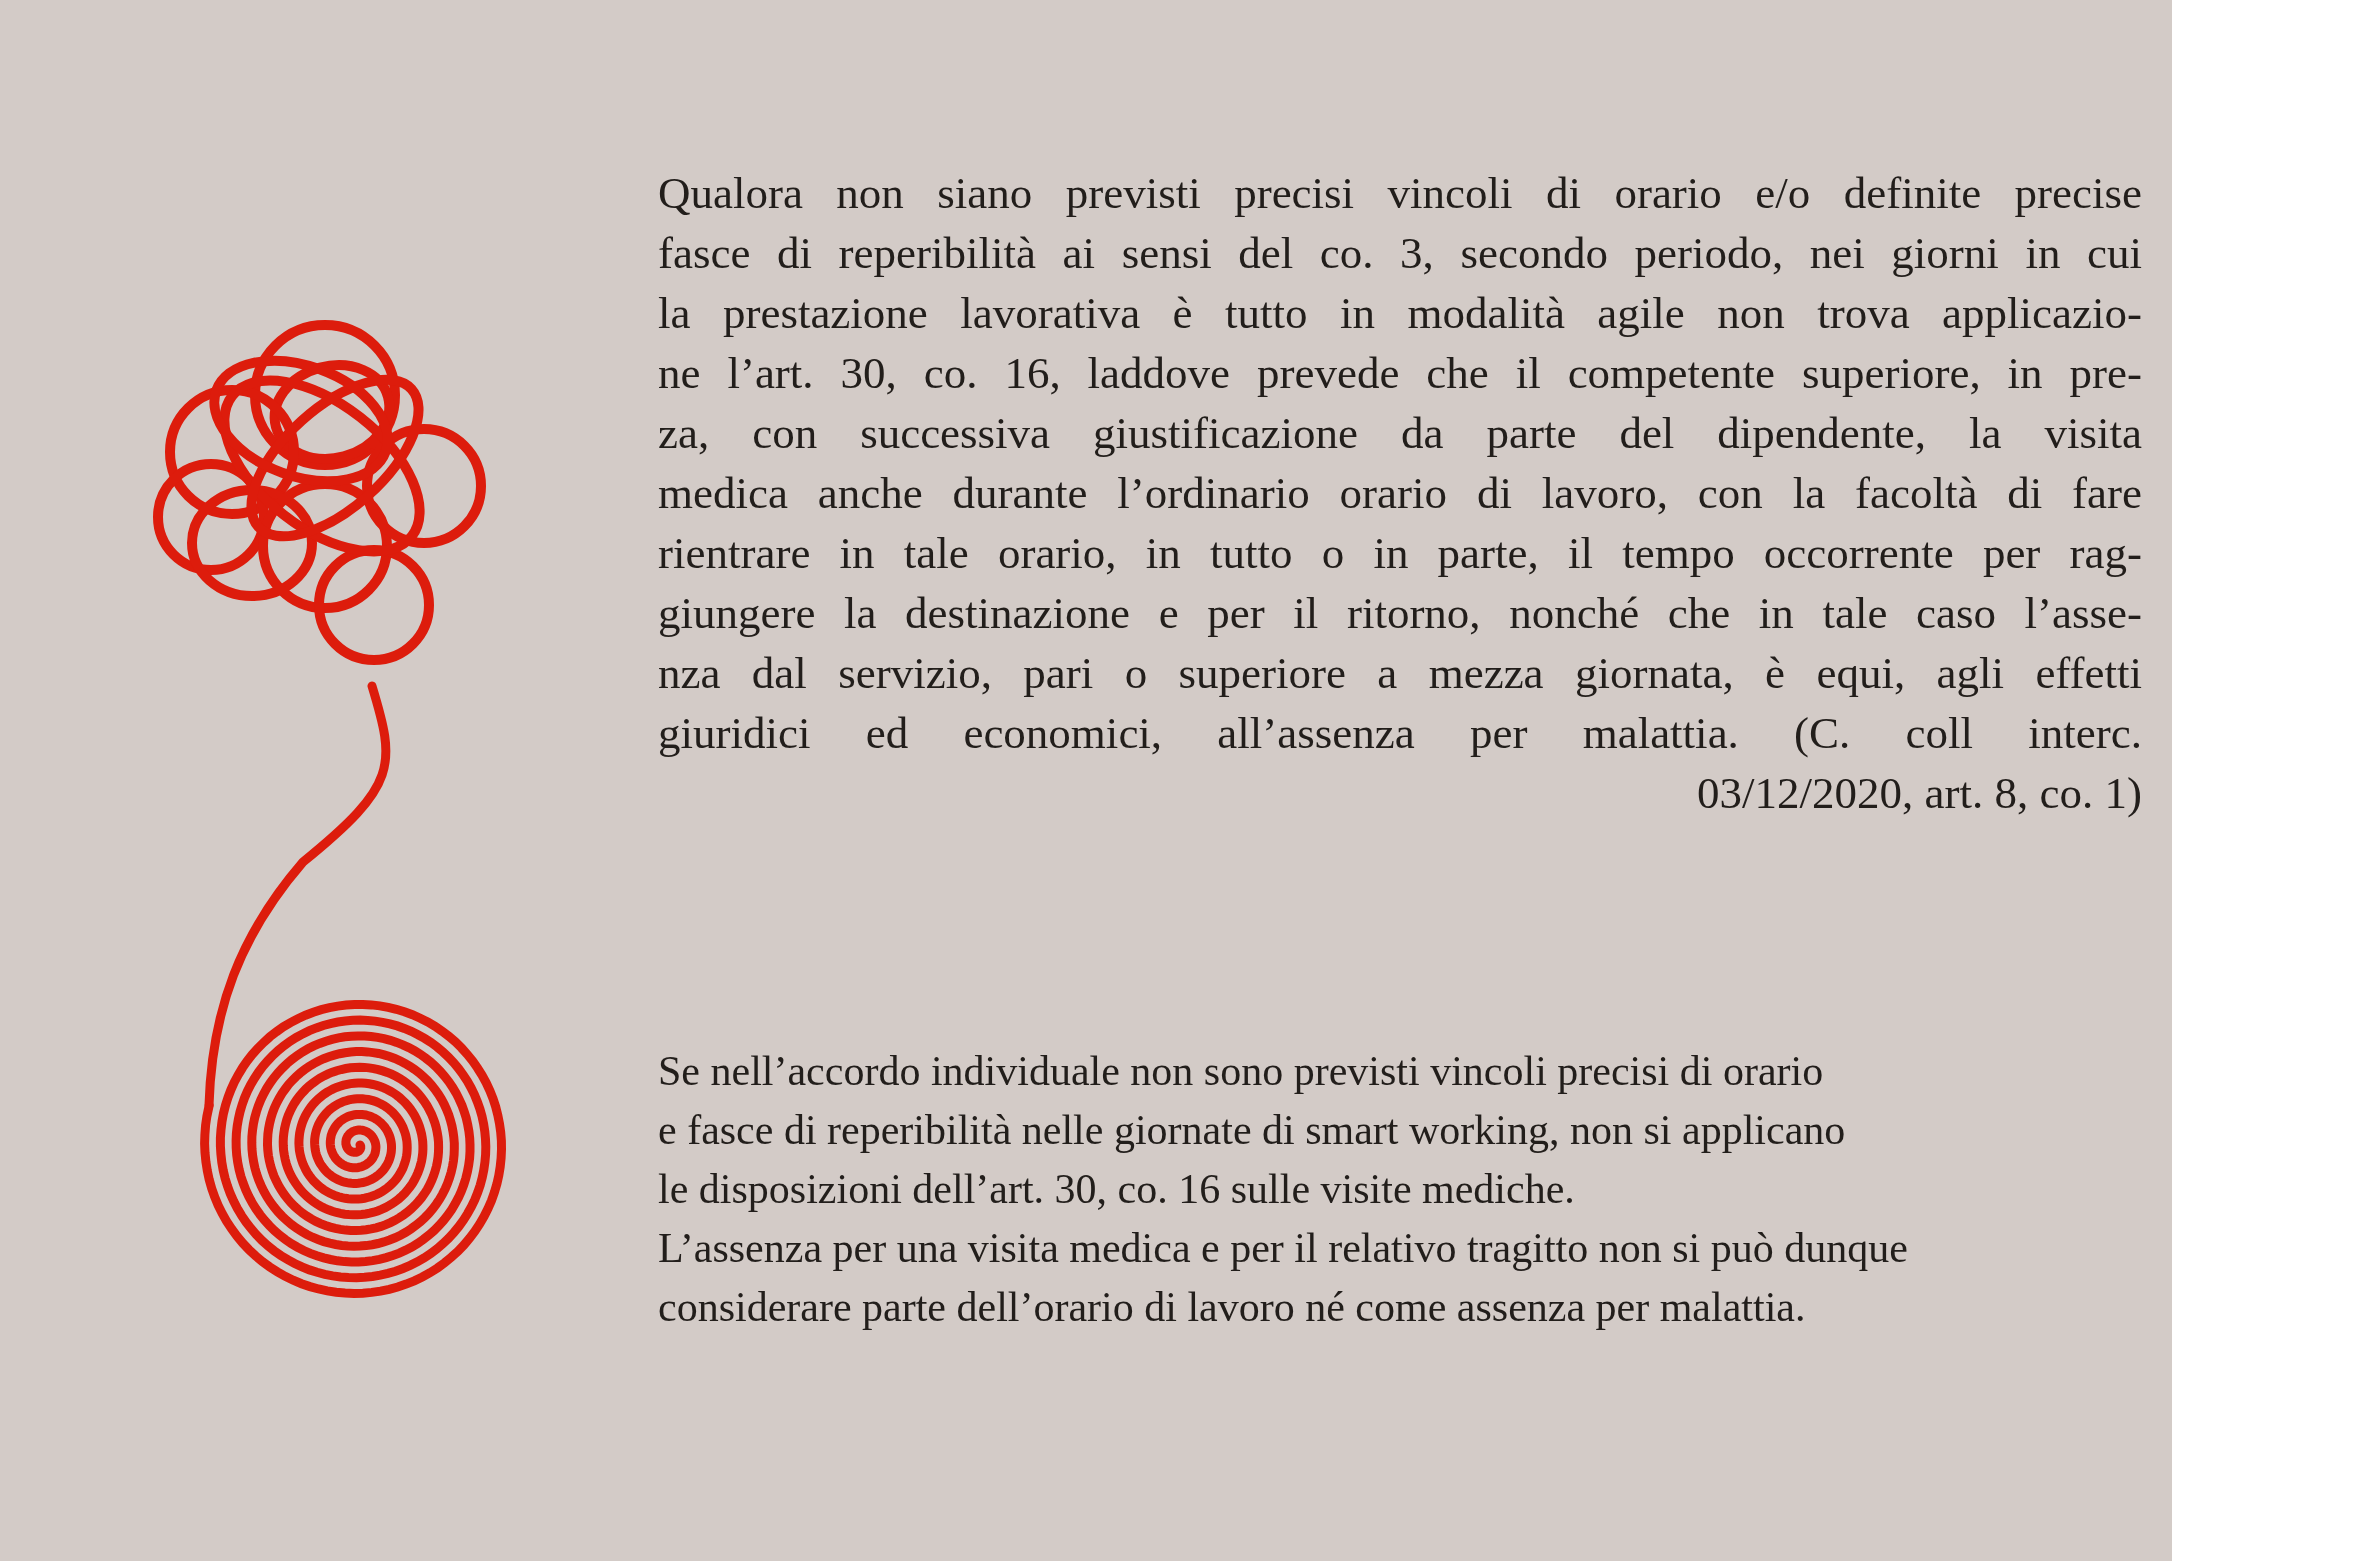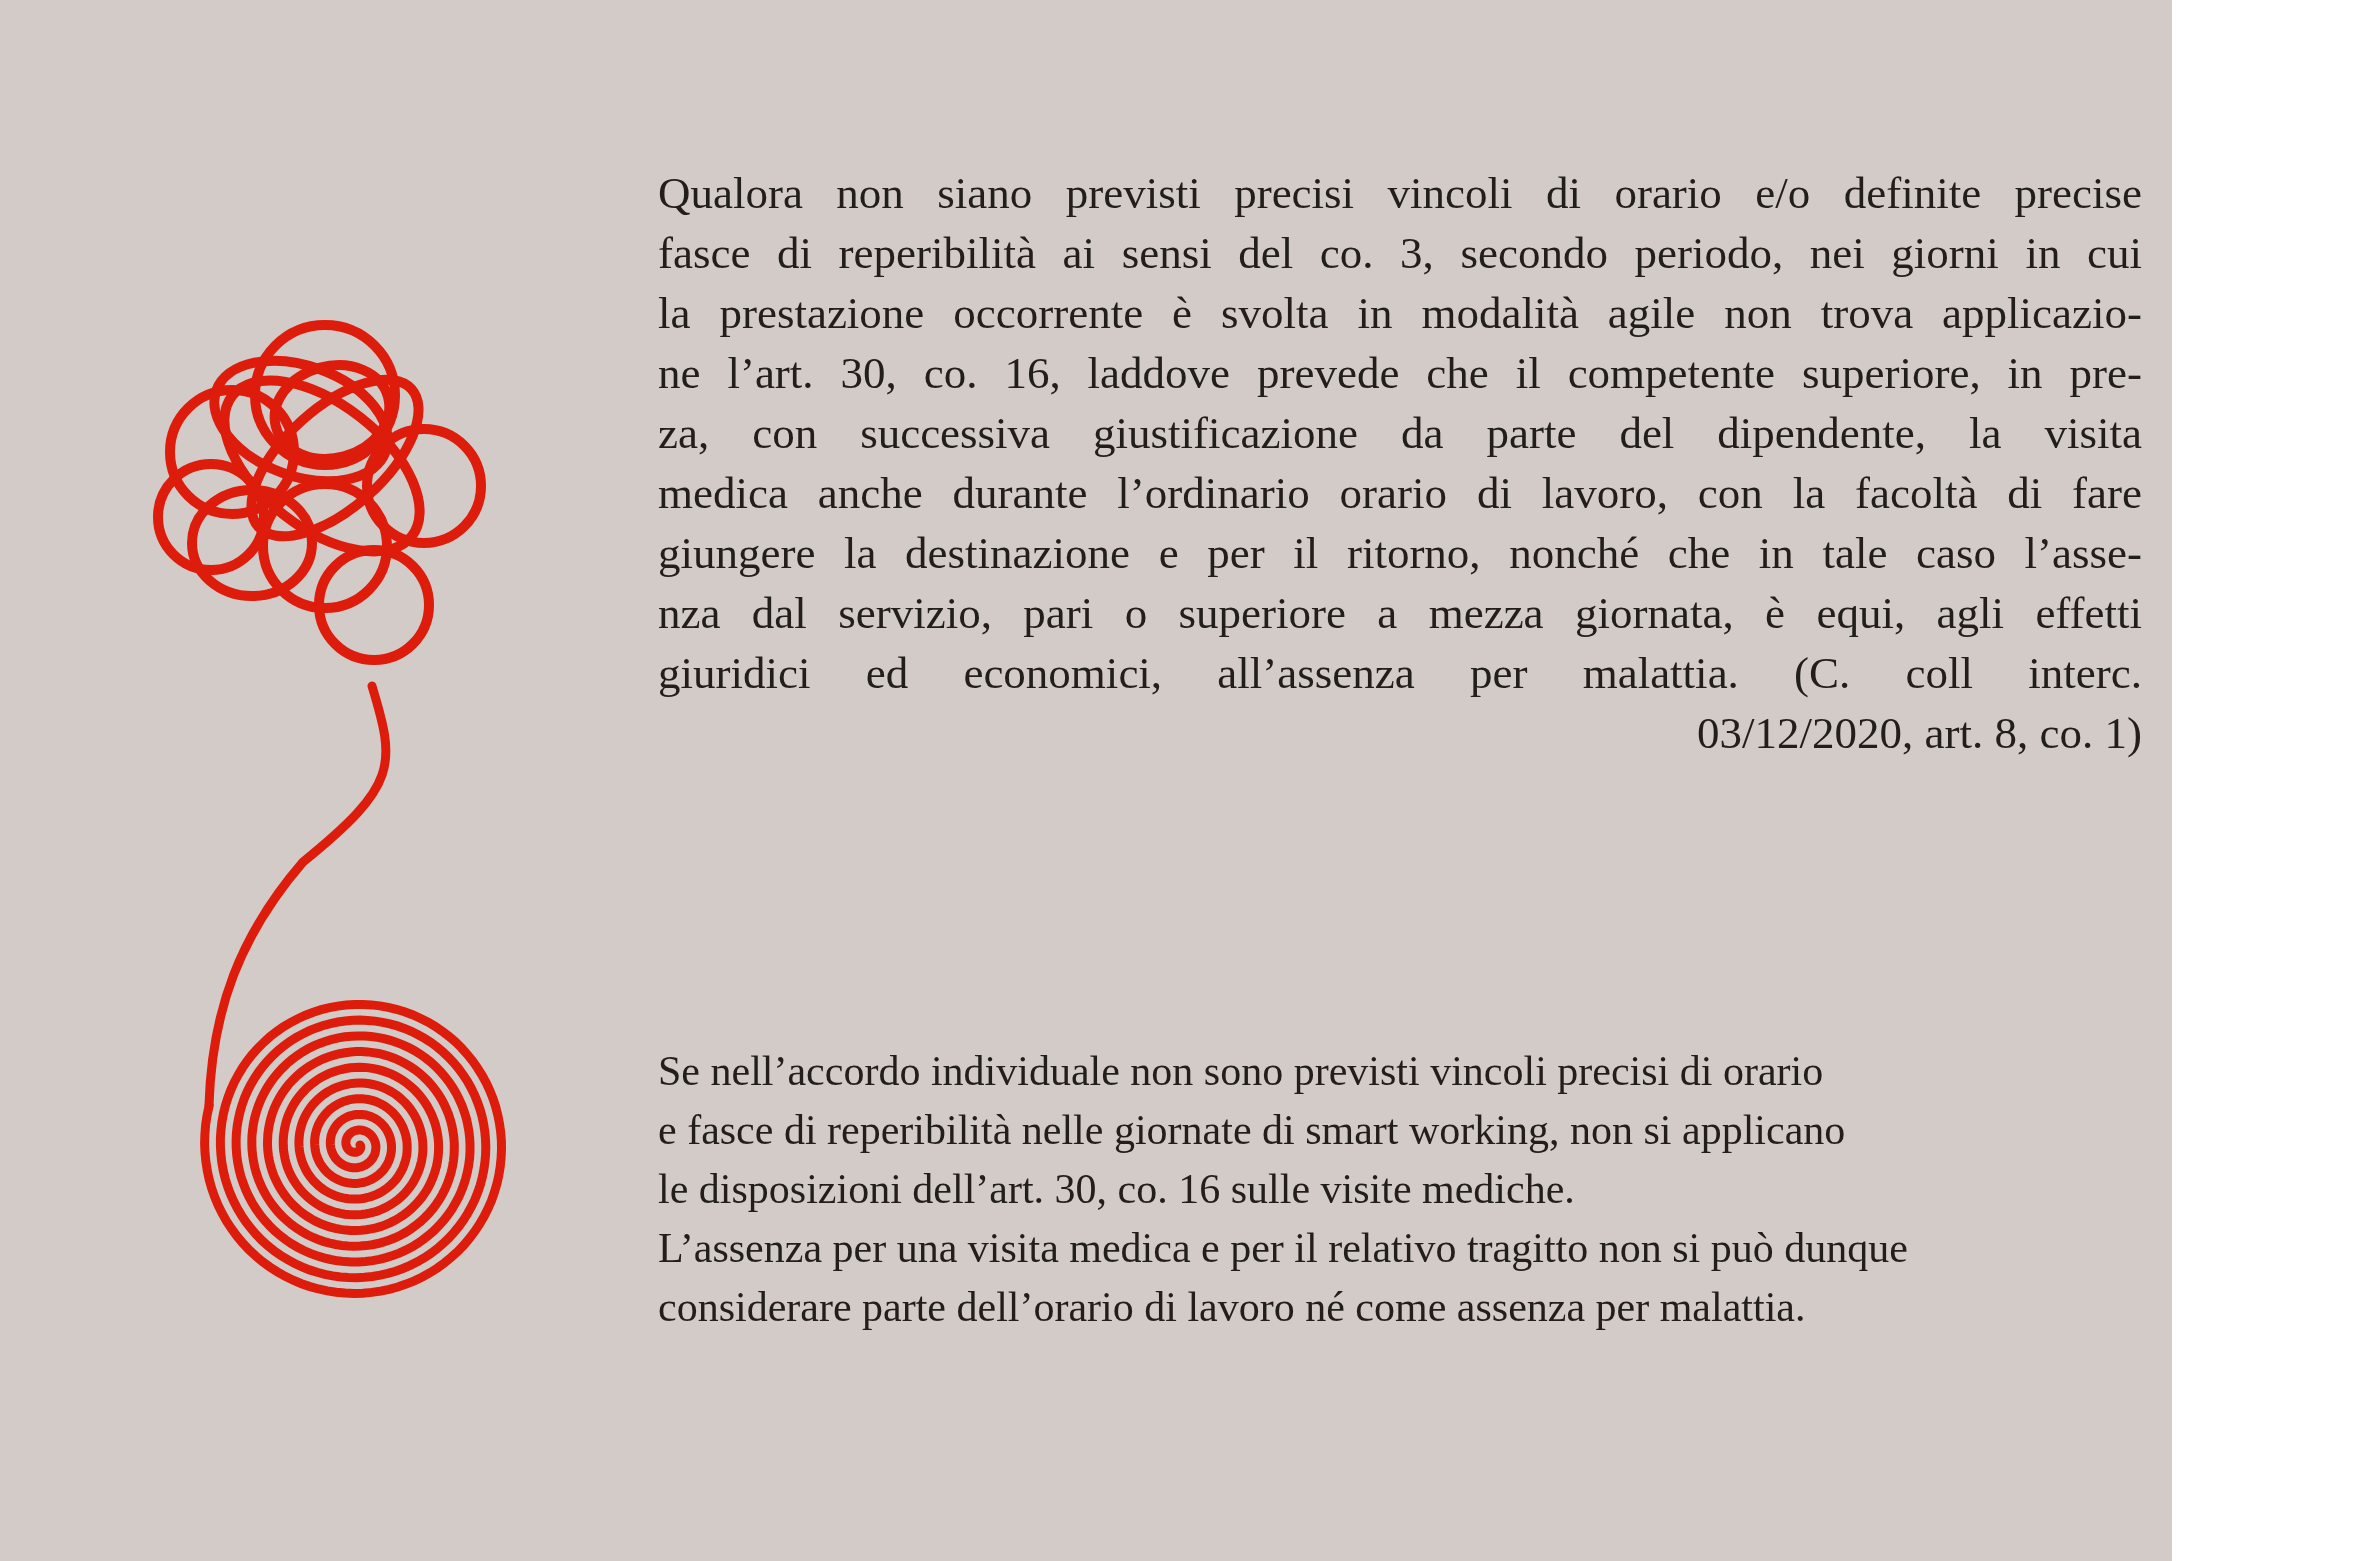--- a/index.html
+++ b/index.html
@@ -57,24 +57,25 @@
       <ellipse cx="335" cy="458" rx="103" ry="50" transform="rotate(-42 335 458)"></ellipse>
       <ellipse cx="301" cy="421" rx="90" ry="55" transform="rotate(20 301 421)"></ellipse>
     </g>
     <path stroke-width="9" stroke-linecap="round" d="M 372 686 C 396 765 398 785 303 862 C 240 935 212 1010 209 1105"></path>
     <path stroke-width="9" stroke-linecap="round" d="M360.0 1145.0L360.1 1145.2L360.3 1145.4L360.4 1145.6L360.5 1145.9L360.6 1146.1L360.7 1146.4L360.7 1146.7L360.7 1146.9L360.7 1147.2L360.7 1147.5L360.7 1147.9L360.6 1148.2L360.5 1148.5L360.4 1148.8L360.3 1149.1L360.1 1149.4L359.9 1149.7L359.7 1150.0L359.4 1150.3L359.2 1150.6L358.9 1150.9L358.6 1151.1L358.2 1151.3L357.9 1151.5L357.5 1151.7L357.1 1151.9L356.7 1152.0L356.2 1152.2L355.8 1152.2L355.3 1152.3L354.8 1152.3L354.3 1152.3L353.8 1152.3L353.3 1152.2L352.8 1152.1L352.3 1152.0L351.8 1151.8L351.3 1151.6L350.8 1151.4L350.4 1151.1L349.9 1150.8L349.4 1150.4L349.0 1150.0L348.6 1149.6L348.2 1149.2L347.8 1148.7L347.5 1148.2L347.1 1147.6L346.9 1147.1L346.6 1146.5L346.4 1145.9L346.2 1145.2L346.1 1144.6L345.9 1143.9L345.9 1143.2L345.9 1142.5L345.9 1141.8L346.0 1141.1L346.1 1140.4L346.2 1139.7L346.4 1139.0L346.7 1138.3L347.0 1137.6L347.3 1136.9L347.7 1136.2L348.2 1135.6L348.7 1134.9L349.2 1134.3L349.8 1133.8L350.4 1133.2L351.0 1132.7L351.7 1132.2L352.4 1131.8L353.2 1131.4L354.0 1131.1L354.8 1130.8L355.7 1130.5L356.5 1130.3L357.4 1130.1L358.3 1130.0L359.2 1130.0L360.2 1130.0L361.1 1130.1L362.0 1130.2L363.0 1130.4L363.9 1130.7L364.8 1131.0L365.7 1131.3L366.6 1131.8L367.5 1132.2L368.3 1132.8L369.1 1133.4L369.9 1134.0L370.7 1134.7L371.4 1135.5L372.1 1136.3L372.7 1137.2L373.3 1138.1L373.8 1139.0L374.3 1140.0L374.7 1141.0L375.1 1142.0L375.4 1143.1L375.6 1144.2L375.8 1145.3L375.9 1146.5L375.9 1147.6L375.8 1148.8L375.7 1149.9L375.5 1151.1L375.3 1152.2L375.0 1153.4L374.6 1154.5L374.1 1155.6L373.5 1156.7L372.9 1157.8L372.2 1158.8L371.5 1159.8L370.7 1160.8L369.8 1161.7L368.8 1162.5L367.8 1163.3L366.8 1164.1L365.7 1164.8L364.5 1165.4L363.4 1166.0L362.1 1166.5L360.8 1166.9L359.5 1167.2L358.2 1167.5L356.9 1167.7L355.5 1167.8L354.1 1167.8L352.7 1167.7L351.3 1167.6L349.9 1167.3L348.6 1167.0L347.2 1166.6L345.9 1166.1L344.5 1165.5L343.2 1164.9L342.0 1164.1L340.8 1163.3L339.6 1162.4L338.5 1161.4L337.4 1160.4L336.4 1159.3L335.4 1158.1L334.6 1156.8L333.7 1155.5L333.0 1154.2L332.4 1152.7L331.8 1151.3L331.3 1149.8L330.9 1148.3L330.6 1146.7L330.4 1145.1L330.3 1143.5L330.3 1141.9L330.4 1140.3L330.6 1138.7L330.9 1137.1L331.2 1135.4L331.7 1133.9L332.3 1132.3L333.0 1130.8L333.8 1129.3L334.6 1127.8L335.6 1126.4L336.6 1125.0L337.8 1123.7L339.0 1122.5L340.3 1121.3L341.6 1120.3L343.1 1119.3L344.6 1118.3L346.2 1117.5L347.8 1116.7L349.4 1116.1L351.2 1115.6L352.9 1115.1L354.7 1114.8L356.5 1114.5L358.4 1114.4L360.2 1114.4L362.1 1114.5L363.9 1114.7L365.8 1115.0L367.6 1115.5L369.4 1116.0L371.2 1116.7L372.9 1117.5L374.6 1118.3L376.3 1119.3L377.9 1120.4L379.4 1121.6L380.9 1122.9L382.3 1124.3L383.6 1125.7L384.9 1127.3L386.0 1128.9L387.1 1130.6L388.0 1132.4L388.8 1134.2L389.6 1136.1L390.2 1138.0L390.7 1140.0L391.1 1142.0L391.4 1144.1L391.5 1146.2L391.5 1148.2L391.4 1150.3L391.2 1152.4L390.8 1154.5L390.3 1156.6L389.7 1158.6L389.0 1160.6L388.1 1162.6L387.1 1164.5L386.0 1166.3L384.8 1168.1L383.5 1169.9L382.1 1171.5L380.5 1173.1L378.9 1174.6L377.1 1175.9L375.3 1177.2L373.4 1178.4L371.5 1179.5L369.4 1180.4L367.3 1181.2L365.2 1181.9L362.9 1182.5L360.7 1182.9L358.4 1183.3L356.1 1183.4L353.8 1183.4L351.5 1183.3L349.2 1183.1L346.9 1182.7L344.6 1182.2L342.3 1181.5L340.1 1180.7L337.9 1179.7L335.8 1178.6L333.7 1177.4L331.7 1176.1L329.8 1174.6L328.0 1173.1L326.2 1171.4L324.6 1169.6L323.0 1167.6L321.6 1165.6L320.3 1163.6L319.1 1161.4L318.1 1159.1L317.1 1156.8L316.3 1154.4L315.7 1152.0L315.2 1149.5L314.9 1147.0L314.7 1144.5L314.6 1141.9L314.7 1139.4L315.0 1136.8L315.4 1134.3L316.0 1131.8L316.7 1129.3L317.6 1126.8L318.6 1124.4L319.8 1122.1L321.1 1119.8L322.6 1117.6L324.2 1115.5L325.9 1113.5L327.7 1111.6L329.7 1109.7L331.8 1108.0L334.0 1106.5L336.3 1105.0L338.6 1103.7L341.1 1102.6L343.6 1101.5L346.2 1100.7L348.9 1099.9L351.6 1099.4L354.3 1099.0L357.1 1098.8L359.8 1098.7L362.6 1098.8L365.4 1099.1L368.2 1099.5L370.9 1100.1L373.7 1100.9L376.3 1101.8L379.0 1103.0L381.5 1104.2L384.0 1105.6L386.4 1107.2L388.7 1108.9L390.9 1110.8L393.0 1112.8L395.0 1114.9L396.9 1117.2L398.6 1119.5L400.2 1122.0L401.6 1124.6L402.9 1127.2L404.0 1130.0L405.0 1132.8L405.8 1135.6L406.4 1138.6L406.9 1141.5L407.1 1144.5L407.2 1147.5L407.1 1150.6L406.9 1153.6L406.4 1156.6L405.8 1159.6L404.9 1162.5L403.9 1165.4L402.8 1168.3L401.4 1171.0L399.9 1173.7L398.2 1176.4L396.4 1178.9L394.4 1181.3L392.2 1183.6L390.0 1185.7L387.5 1187.8L385.0 1189.6L382.3 1191.4L379.6 1192.9L376.7 1194.3L373.8 1195.6L370.8 1196.6L367.7 1197.5L364.5 1198.2L361.3 1198.7L358.1 1199.0L354.9 1199.1L351.6 1199.1L348.3 1198.8L345.1 1198.3L341.9 1197.7L338.7 1196.8L335.6 1195.8L332.5 1194.5L329.5 1193.1L326.6 1191.5L323.8 1189.7L321.0 1187.7L318.4 1185.6L316.0 1183.3L313.6 1180.9L311.4 1178.3L309.4 1175.6L307.5 1172.8L305.8 1169.8L304.3 1166.7L302.9 1163.6L301.8 1160.4L300.8 1157.0L300.0 1153.7L299.4 1150.3L299.1 1146.8L298.9 1143.3L299.0 1139.8L299.3 1136.3L299.7 1132.9L300.4 1129.4L301.3 1126.0L302.4 1122.6L303.7 1119.3L305.2 1116.1L306.9 1113.0L308.8 1109.9L310.9 1107.0L313.1 1104.2L315.5 1101.6L318.1 1099.0L320.9 1096.7L323.7 1094.5L326.8 1092.4L329.9 1090.6L333.2 1088.9L336.5 1087.4L340.0 1086.2L343.5 1085.1L347.1 1084.3L350.7 1083.6L354.4 1083.2L358.1 1083.0L361.8 1083.0L365.6 1083.3L369.3 1083.8L373.0 1084.5L376.6 1085.4L380.2 1086.5L383.7 1087.9L387.2 1089.5L390.5 1091.3L393.8 1093.2L396.9 1095.4L399.9 1097.8L402.8 1100.4L405.5 1103.1L408.0 1106.0L410.4 1109.0L412.6 1112.2L414.6 1115.5L416.4 1119.0L418.0 1122.5L419.4 1126.2L420.5 1129.9L421.5 1133.8L422.2 1137.6L422.7 1141.5L422.9 1145.5L422.9 1149.4L422.7 1153.4L422.2 1157.4L421.5 1161.3L420.5 1165.2L419.3 1169.0L417.9 1172.7L416.3 1176.4L414.4 1180.0L412.4 1183.5L410.1 1186.8L407.6 1190.0L404.9 1193.1L402.0 1196.0L399.0 1198.7L395.8 1201.2L392.4 1203.6L388.9 1205.7L385.3 1207.7L381.5 1209.4L377.6 1210.9L373.7 1212.2L369.7 1213.2L365.6 1214.0L361.4 1214.5L357.2 1214.8L353.1 1214.8L348.9 1214.6L344.7 1214.2L340.5 1213.4L336.4 1212.5L332.3 1211.3L328.3 1209.8L324.4 1208.1L320.6 1206.2L316.9 1204.0L313.4 1201.6L310.0 1199.0L306.7 1196.2L303.6 1193.2L300.7 1190.0L298.0 1186.6L295.5 1183.1L293.2 1179.4L291.1 1175.6L289.2 1171.6L287.6 1167.6L286.2 1163.4L285.1 1159.1L284.3 1154.8L283.6 1150.5L283.3 1146.1L283.2 1141.6L283.4 1137.2L283.9 1132.8L284.6 1128.4L285.6 1124.0L286.8 1119.7L288.3 1115.5L290.1 1111.4L292.1 1107.3L294.3 1103.4L296.8 1099.7L299.5 1096.0L302.5 1092.6L305.6 1089.3L308.9 1086.2L312.5 1083.3L316.2 1080.6L320.0 1078.1L324.0 1075.9L328.2 1073.9L332.4 1072.2L336.8 1070.7L341.3 1069.5L345.8 1068.5L350.4 1067.8L355.0 1067.4L359.7 1067.3L364.4 1067.4L369.0 1067.9L373.7 1068.6L378.3 1069.6L382.8 1070.9L387.3 1072.4L391.6 1074.2L395.9 1076.3L400.0 1078.6L404.0 1081.2L407.8 1084.0L411.5 1087.1L415.0 1090.3L418.3 1093.8L421.4 1097.5L424.2 1101.3L426.9 1105.4L429.2 1109.6L431.4 1113.9L433.2 1118.4L434.9 1123.0L436.2 1127.6L437.2 1132.4L438.0 1137.2L438.5 1142.1L438.6 1147.0L438.5 1151.9L438.1 1156.8L437.4 1161.6L436.4 1166.5L435.1 1171.2L433.5 1175.9L431.7 1180.5L429.6 1185.0L427.2 1189.4L424.5 1193.6L421.6 1197.7L418.4 1201.5L415.0 1205.2L411.4 1208.7L407.6 1212.0L403.5 1215.0L399.3 1217.8L395.0 1220.3L390.4 1222.6L385.8 1224.6L381.0 1226.4L376.1 1227.8L371.1 1228.9L366.1 1229.8L361.0 1230.3L355.9 1230.6L350.7 1230.5L345.6 1230.1L340.5 1229.4L335.4 1228.4L330.4 1227.1L325.5 1225.5L320.6 1223.6L315.9 1221.4L311.3 1218.9L306.9 1216.2L302.6 1213.2L298.5 1209.9L294.6 1206.4L290.9 1202.6L287.5 1198.7L284.3 1194.5L281.3 1190.1L278.6 1185.6L276.2 1180.9L274.0 1176.0L272.2 1171.0L270.6 1165.9L269.4 1160.7L268.4 1155.5L267.8 1150.1L267.5 1144.8L267.6 1139.4L267.9 1134.0L268.6 1128.7L269.6 1123.4L270.9 1118.1L272.5 1113.0L274.4 1107.9L276.7 1102.9L279.2 1098.1L282.0 1093.4L285.2 1089.0L288.5 1084.6L292.2 1080.5L296.0 1076.7L300.2 1073.0L304.5 1069.6L309.0 1066.5L313.8 1063.6L318.7 1061.0L323.7 1058.7L328.9 1056.7L334.2 1055.1L339.6 1053.7L345.1 1052.7L350.6 1052.0L356.2 1051.6L361.8 1051.6L367.4 1051.9L373.0 1052.6L378.6 1053.5L384.1 1054.9L389.5 1056.5L394.8 1058.5L400.0 1060.8L405.0 1063.4L409.9 1066.3L414.6 1069.5L419.2 1072.9L423.5 1076.7L427.6 1080.7L431.4 1084.9L435.0 1089.4L438.3 1094.1L441.4 1099.0L444.1 1104.1L446.5 1109.3L448.7 1114.7L450.4 1120.2L451.9 1125.8L453.0 1131.6L453.8 1137.3L454.3 1143.1L454.3 1149.0L454.1 1154.8L453.5 1160.7L452.5 1166.4L451.2 1172.2L449.5 1177.8L447.5 1183.4L445.2 1188.8L442.5 1194.1L439.6 1199.2L436.3 1204.1L432.7 1208.9L428.9 1213.4L424.7 1217.7L420.3 1221.8L415.7 1225.5L410.9 1229.0L405.8 1232.3L400.5 1235.2L395.1 1237.8L389.5 1240.0L383.8 1241.9L378.0 1243.5L372.1 1244.7L366.1 1245.6L360.0 1246.1L354.0 1246.3L347.9 1246.1L341.8 1245.5L335.8 1244.5L329.8 1243.2L323.9 1241.6L318.1 1239.5L312.5 1237.2L306.9 1234.5L301.6 1231.4L296.4 1228.1L291.4 1224.4L286.7 1220.5L282.2 1216.2L277.9 1211.7L274.0 1206.9L270.3 1201.9L266.9 1196.7L263.8 1191.2L261.1 1185.6L258.7 1179.9L256.6 1173.9L254.9 1167.9L253.6 1161.8L252.6 1155.5L252.0 1149.3L251.8 1143.0L251.9 1136.7L252.5 1130.3L253.4 1124.1L254.7 1117.9L256.4 1111.7L258.4 1105.7L260.8 1099.8L263.6 1094.0L266.7 1088.4L270.1 1083.0L273.8 1077.9L277.9 1072.9L282.3 1068.2L286.9 1063.7L291.8 1059.5L297.0 1055.7L302.4 1052.1L308.0 1048.8L313.8 1045.9L319.7 1043.4L325.9 1041.2L332.1 1039.4L338.5 1037.9L344.9 1036.8L351.4 1036.2L357.9 1035.9L364.5 1036.0L371.0 1036.5L377.5 1037.4L384.0 1038.6L390.4 1040.3L396.6 1042.4L402.8 1044.8L408.8 1047.6L414.6 1050.7L420.2 1054.2L425.7 1058.1L430.9 1062.2L435.8 1066.7L440.5 1071.5L444.8 1076.5L448.9 1081.8L452.7 1087.4L456.1 1093.1L459.1 1099.1L461.9 1105.3L464.2 1111.6L466.2 1118.0L467.7 1124.6L468.9 1131.2L469.7 1138.0L470.0 1144.7L470.0 1151.5L469.6 1158.3L468.7 1165.1L467.4 1171.8L465.8 1178.4L463.7 1184.9L461.3 1191.3L458.5 1197.5L455.2 1203.6L451.7 1209.5L447.8 1215.1L443.5 1220.5L438.9 1225.7L434.0 1230.6L428.9 1235.1L423.4 1239.4L417.7 1243.4L411.8 1247.0L405.6 1250.2L399.3 1253.1L392.8 1255.5L386.1 1257.6L379.4 1259.3L372.5 1260.6L365.5 1261.5L358.5 1261.9L351.5 1262.0L344.5 1261.6L337.5 1260.8L330.6 1259.5L323.7 1257.9L316.9 1255.8L310.3 1253.4L303.8 1250.5L297.5 1247.2L291.4 1243.6L285.5 1239.6L279.9 1235.3L274.5 1230.6L269.4 1225.6L264.6 1220.3L260.1 1214.7L256.0 1208.9L252.2 1202.8L248.8 1196.4L245.8 1189.9L243.2 1183.2L240.9 1176.4L239.1 1169.4L237.7 1162.3L236.7 1155.1L236.2 1147.9L236.1 1140.6L236.4 1133.4L237.2 1126.1L238.4 1119.0L240.0 1111.9L242.1 1104.8L244.5 1098.0L247.4 1091.2L250.7 1084.7L254.4 1078.4L258.5 1072.2L262.9 1066.4L267.7 1060.8L272.8 1055.4L278.2 1050.4L283.9 1045.8L289.9 1041.4L296.2 1037.5L302.7 1033.9L309.4 1030.7L316.3 1027.9L323.3 1025.5L330.5 1023.6L337.8 1022.0L345.2 1021.0L352.7 1020.3L360.2 1020.1L367.7 1020.4L375.1 1021.1L382.6 1022.3L389.9 1023.9L397.2 1025.9L404.3 1028.4L411.3 1031.3L418.0 1034.7L424.6 1038.4L431.0 1042.5L437.1 1047.0L442.9 1051.9L448.5 1057.1L453.7 1062.7L458.6 1068.5L463.1 1074.7L467.3 1081.1L471.0 1087.7L474.4 1094.6L477.3 1101.7L479.9 1108.9L482.0 1116.3L483.6 1123.9L484.8 1131.5L485.5 1139.2L485.8 1146.9L485.6 1154.6L484.9 1162.3L483.8 1170.0L482.2 1177.6L480.2 1185.1L477.7 1192.4L474.8 1199.7L471.4 1206.7L467.6 1213.5L463.5 1220.1L458.9 1226.5L453.9 1232.5L448.6 1238.3L442.9 1243.7L437.0 1248.8L430.7 1253.6L424.1 1257.9L417.3 1261.9L410.2 1265.4L403.0 1268.5L395.5 1271.2L387.9 1273.4L380.2 1275.2L372.4 1276.5L364.5 1277.3L356.5 1277.7L348.5 1277.6L340.6 1277.0L332.7 1275.9L324.8 1274.4L317.1 1272.3L309.5 1269.9L302.0 1266.9L294.7 1263.5L287.7 1259.7L280.8 1255.5L274.2 1250.8L267.9 1245.8L261.9 1240.4L256.3 1234.6L251.0 1228.5L246.0 1222.1L241.5 1215.4L237.3 1208.4L233.6 1201.1L230.3 1193.7L227.5 1186.1L225.1 1178.3L223.2 1170.3L221.8 1162.3L220.9 1154.1L220.4 1146.0L220.4 1137.8L221.0 1129.6L222.0 1121.4L223.5 1113.3L225.5 1105.3L228.0 1097.5L230.9 1089.8L234.3 1082.2L238.2 1074.9L242.5 1067.8L247.2 1061.0L252.3 1054.5L257.8 1048.3L263.7 1042.4L269.9 1036.8L276.5 1031.7L283.3 1026.9L290.5 1022.6L297.9 1018.7L305.5 1015.2L313.3 1012.2L321.3 1009.7L329.5 1007.7L337.7 1006.1L346.1 1005.1L354.5 1004.5L362.9 1004.5L371.4 1004.9L379.8 1005.9L388.1 1007.4L396.3 1009.3L404.4 1011.8L412.4 1014.7L420.2 1018.2L427.7 1022.0L435.1 1026.4L442.1 1031.2L448.9 1036.3L455.4 1041.9L461.5 1047.9L467.2 1054.3L472.6 1061.0L477.5 1068.0L482.1 1075.3L486.2 1082.8L489.8 1090.6L493.0 1098.6L495.7 1106.8L497.8 1115.2L499.5 1123.7L500.7 1132.2L501.4 1140.9L501.5 1149.5L501.1 1158.2L500.2 1166.8L498.8 1175.4L496.9 1183.9L494.4 1192.3L491.5 1200.5L488.0 1208.5L484.1 1216.3L479.7 1223.9L474.9 1231.2L469.6 1238.2L464.0 1244.9L457.9 1251.3L451.4 1257.2L444.6 1262.8L437.5 1268.0L430.0 1272.7L422.3 1277.0L414.3 1280.8L406.1 1284.1L397.7 1287.0L389.2 1289.3L380.5 1291.1L371.7 1292.4L362.9 1293.2L354.0 1293.4L345.0 1293.1L336.2 1292.3L327.3 1290.9L318.6 1289.0L310.0 1286.6L301.5 1283.7L293.2 1280.2L285.2 1276.3L277.4 1271.9L269.8 1267.0L262.5 1261.7L255.6 1255.9L249.0 1249.7L242.8 1243.2L237.0 1236.2L231.7 1229.0L226.7 1221.4L222.2 1213.5L218.2 1205.4L214.7 1197.0L211.7 1188.4L209.2 1179.6L207.3 1170.7L205.9 1161.7L205.0 1152.6L204.6 1143.5L204.9 1134.4L205.6 1125.2L206.9 1116.2L208.8 1107.2L209.2 1105.4"></path>
   </svg>
 
   <div class="para-legal">
     <div class="jline">Qualora non siano previsti precisi vincoli di orario e/o definite precise</div>
     <div class="jline">fasce di reperibilità ai sensi del co. 3, secondo periodo, nei giorni in cui</div>
-    <div class="jline">la prestazione occorrente è svolta in modalità agile non trova applicazio-</div>
+    <div class="jline">la prestazione lavorativa è tutto in modalità agile non trova applicazio-</div>
     <div class="jline">ne l’art. 30, co. 16, laddove prevede che il competente superiore, in pre-</div>
     <div class="jline">za, con successiva giustificazione da parte del dipendente, la visita</div>
     <div class="jline">medica anche durante l’ordinario orario di lavoro, con la facoltà di fare</div>
+    <div class="jline">rientrare in tale orario, in tutto o in parte, il tempo occorrente per rag-</div>
     <div class="jline">giungere la destinazione e per il ritorno, nonché che in tale caso l’asse-</div>
     <div class="jline">nza dal servizio, pari o superiore a mezza giornata, è equi, agli effetti</div>
     <div class="jline">giuridici ed economici, all’assenza per malattia. (C. coll interc.</div>
     <div class="lastline">03/12/2020, art. 8, co. 1)</div>
   </div>
 
   <div class="para-summary">
     <div class="line">Se nell’accordo individuale non sono previsti vincoli precisi di orario</div>
     <div class="line">e fasce di reperibilità nelle giornate di smart working, non si applicano</div>
     <div class="line">le disposizioni dell’art. 30, co. 16 sulle visite mediche.</div>

